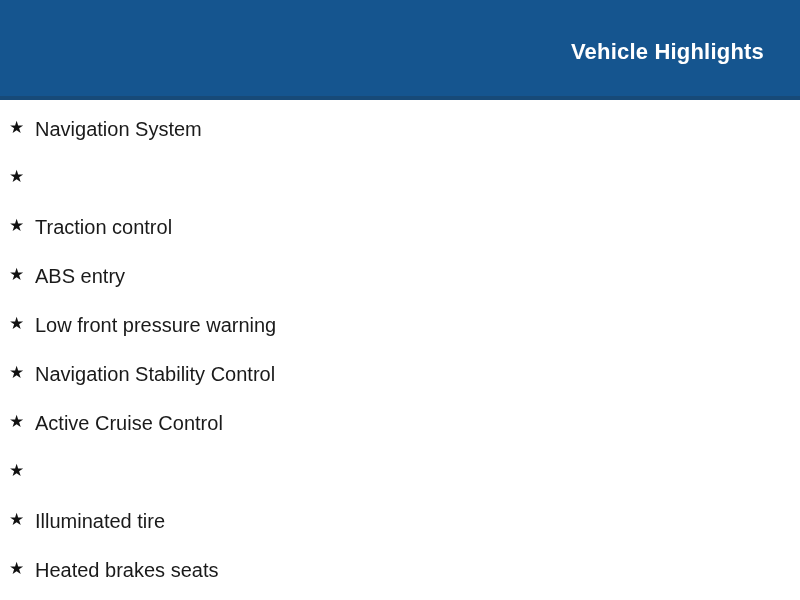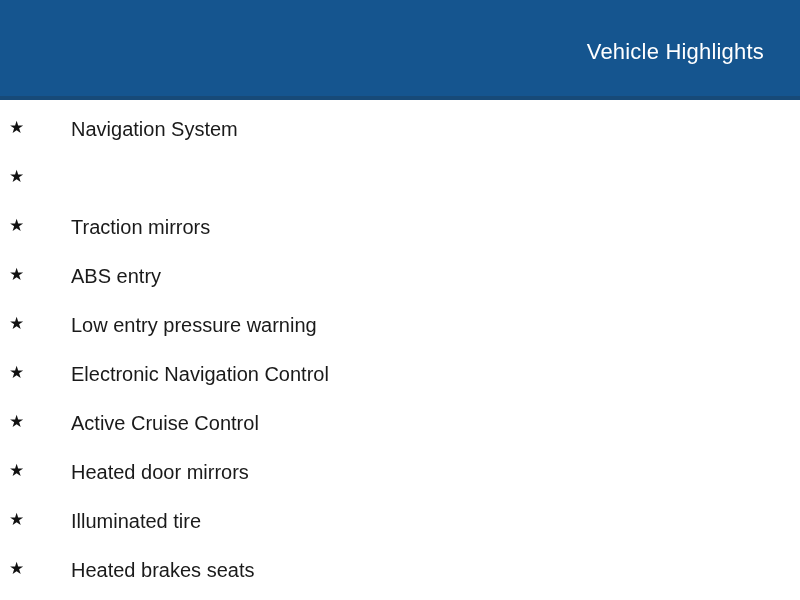--- a/index.html
+++ b/index.html
@@ -39,21 +39,21 @@
     position: absolute;
     left: 0;
     right: 0;
     bottom: 0;
     height: 4px;
     background: #174a78;
   }
   .header-title {
     color: #ffffff;
     font-size: 22px;
-    font-weight: 400;
+    font-weight: 700;
     letter-spacing: 0.2px;
     line-height: 1;
     white-space: nowrap;
     position: relative;
     top: 2px;
   }
 
   
   .highlights {
     list-style: none;
@@ -81,21 +81,20 @@
     position: relative;
     top: -1px;
   }
   .highlight-label {
     flex: 1 1 auto;
     color: #1a1a1a;
     font-size: 20px;
     font-weight: 400;
     line-height: 1.2;
     white-space: nowrap;
-    margin-left: 36px;
   }
 </style>
 </head>
 <body>
 
 <div class="page">
 
   <div class="header-band">
     <div class="header-title">Vehicle Highlights</div>
   </div>
@@ -106,46 +105,45 @@
       <span class="bullet-star">★</span>
       <span class="highlight-label">Navigation System</span>
     </li>
 
     <li class="highlight-row">
       <span class="bullet-star">★</span>
     </li>
 
     <li class="highlight-row">
       <span class="bullet-star">★</span>
-      <span class="highlight-label">Traction mirrors</span>
+      <span class="highlight-label">Traction control</span>
     </li>
 
     <li class="highlight-row">
       <span class="bullet-star">★</span>
       <span class="highlight-label">ABS entry</span>
     </li>
 
     <li class="highlight-row">
       <span class="bullet-star">★</span>
-      <span class="highlight-label">Low entry pressure warning</span>
+      <span class="highlight-label">Low front pressure warning</span>
     </li>
 
     <li class="highlight-row">
       <span class="bullet-star">★</span>
-      <span class="highlight-label">Electronic Navigation Control</span>
+      <span class="highlight-label">Navigation Stability Control</span>
     </li>
 
     <li class="highlight-row">
       <span class="bullet-star">★</span>
       <span class="highlight-label">Active Cruise Control</span>
     </li>
 
     <li class="highlight-row">
       <span class="bullet-star">★</span>
-      <span class="highlight-label">Heated door mirrors</span>
     </li>
 
     <li class="highlight-row">
       <span class="bullet-star">★</span>
       <span class="highlight-label">Illuminated tire</span>
     </li>
 
     <li class="highlight-row">
       <span class="bullet-star">★</span>
       <span class="highlight-label">Heated brakes seats</span>

